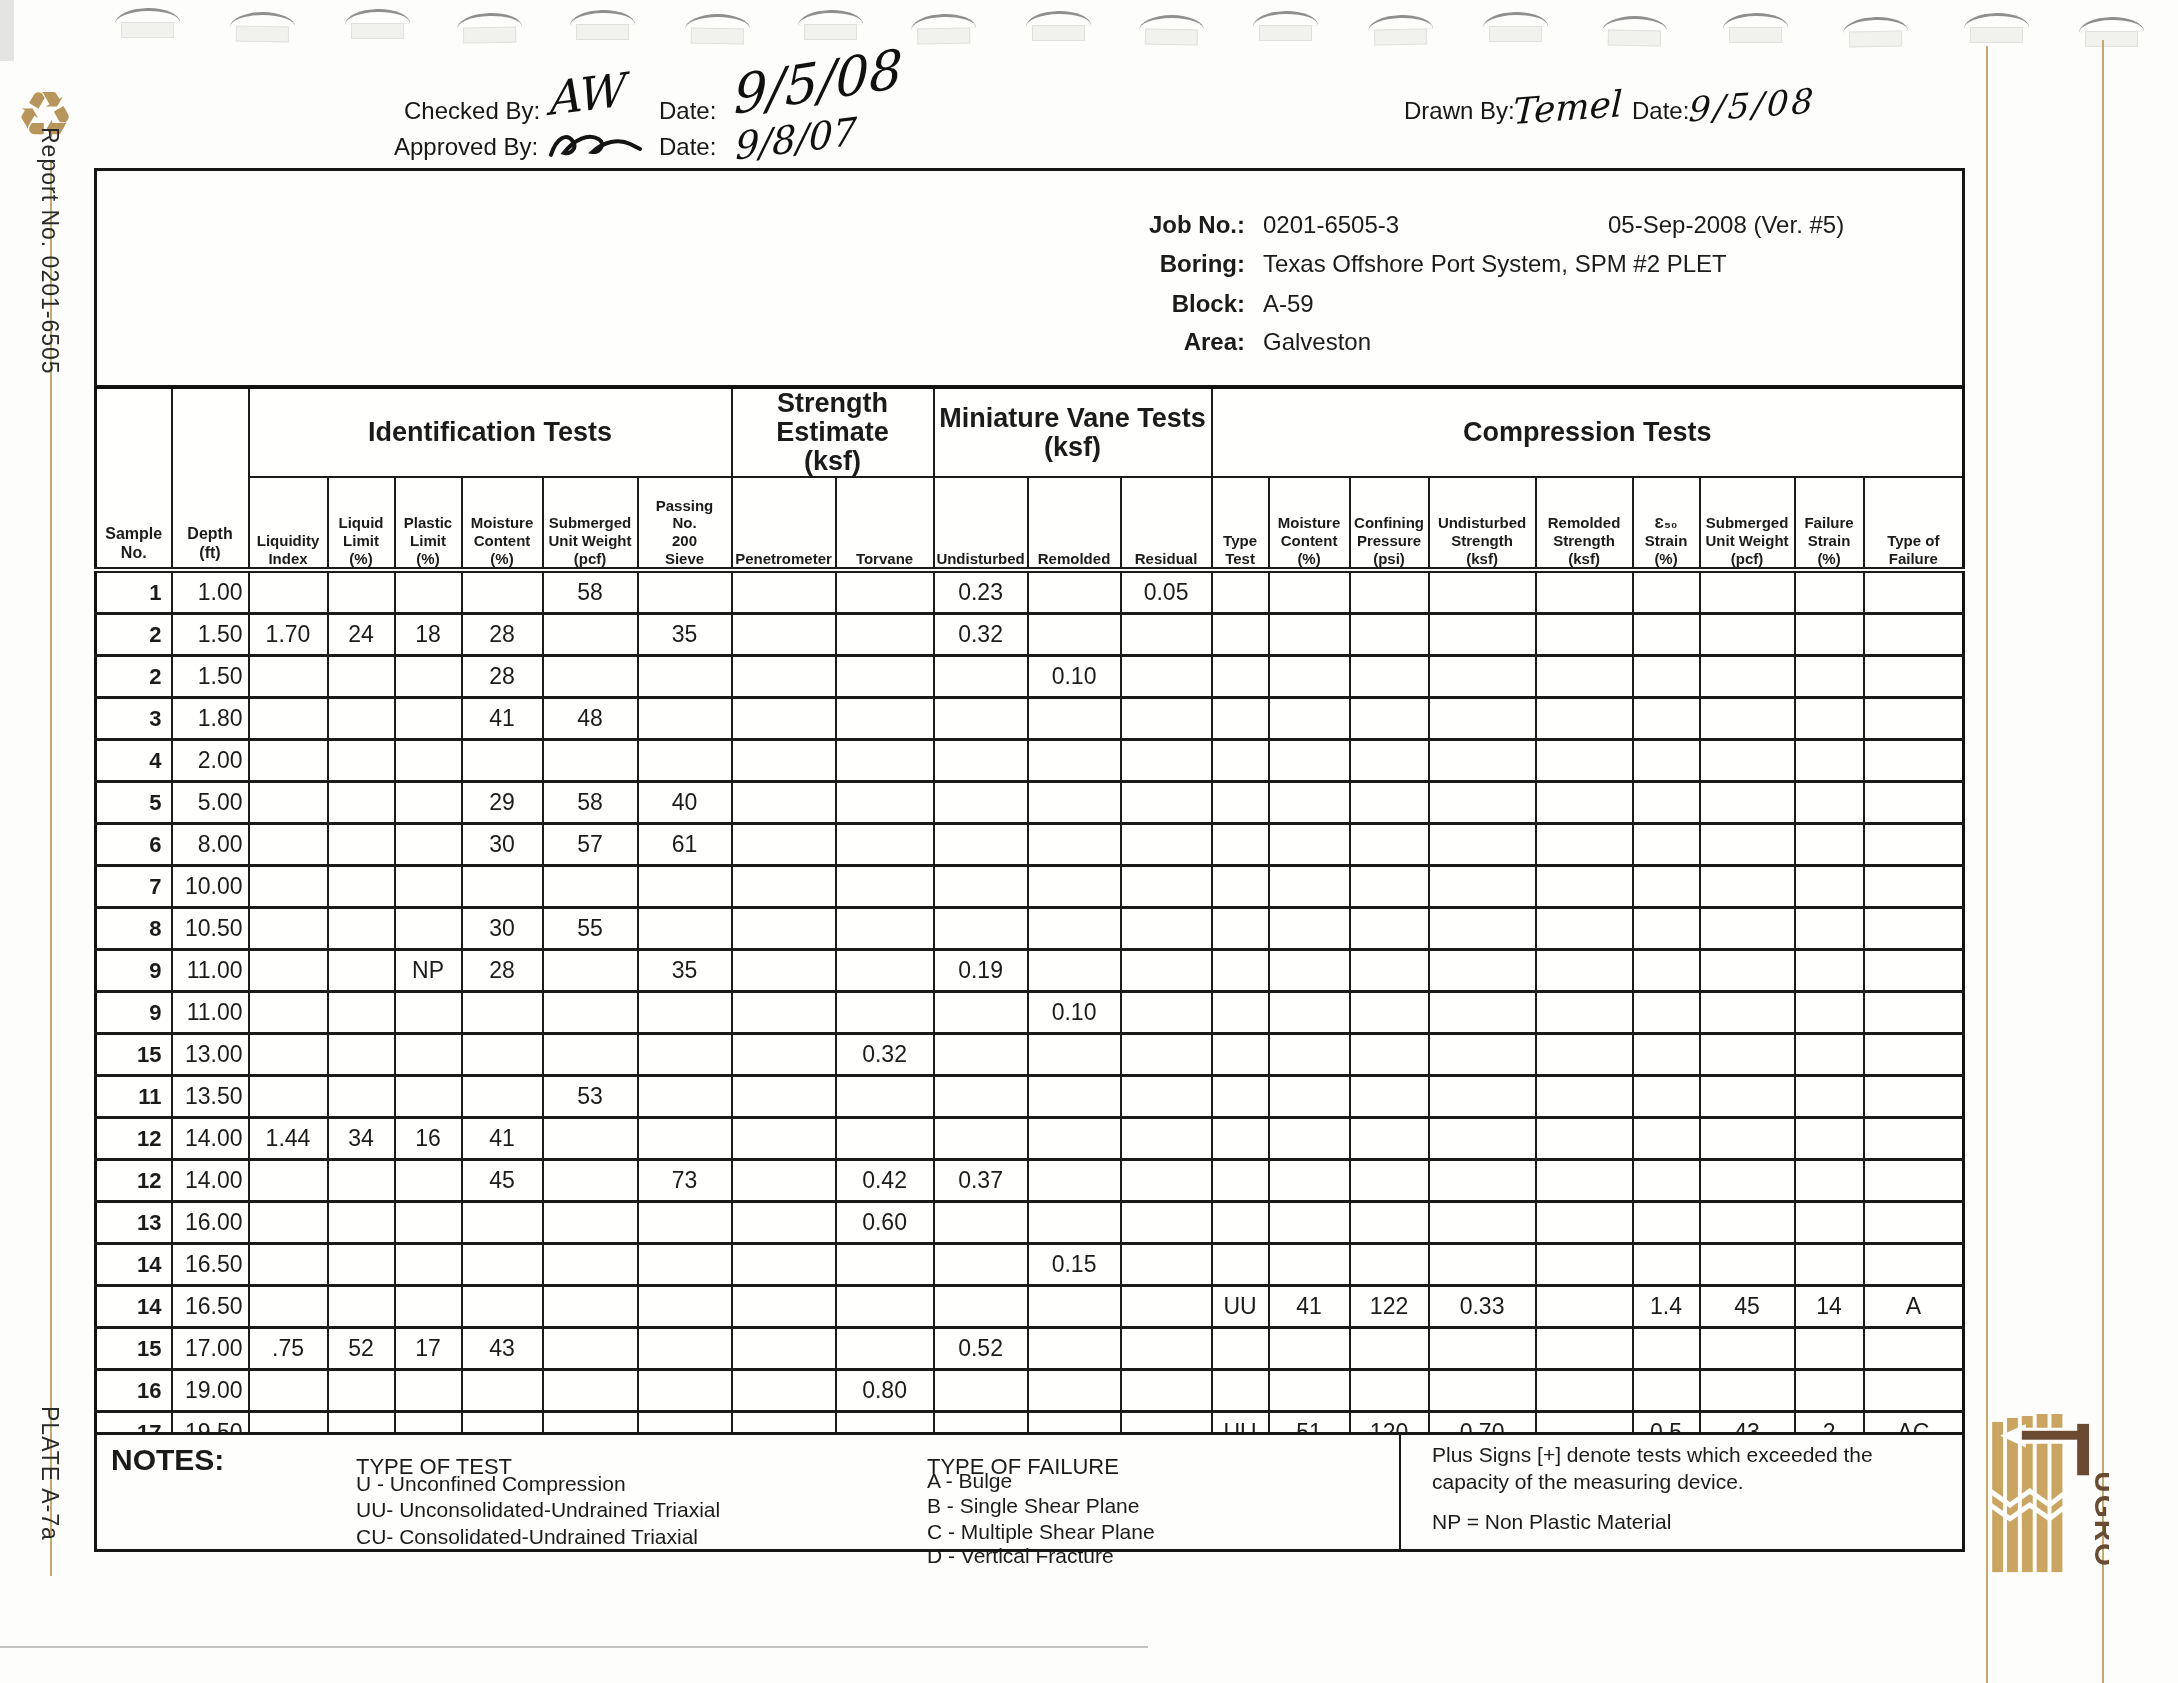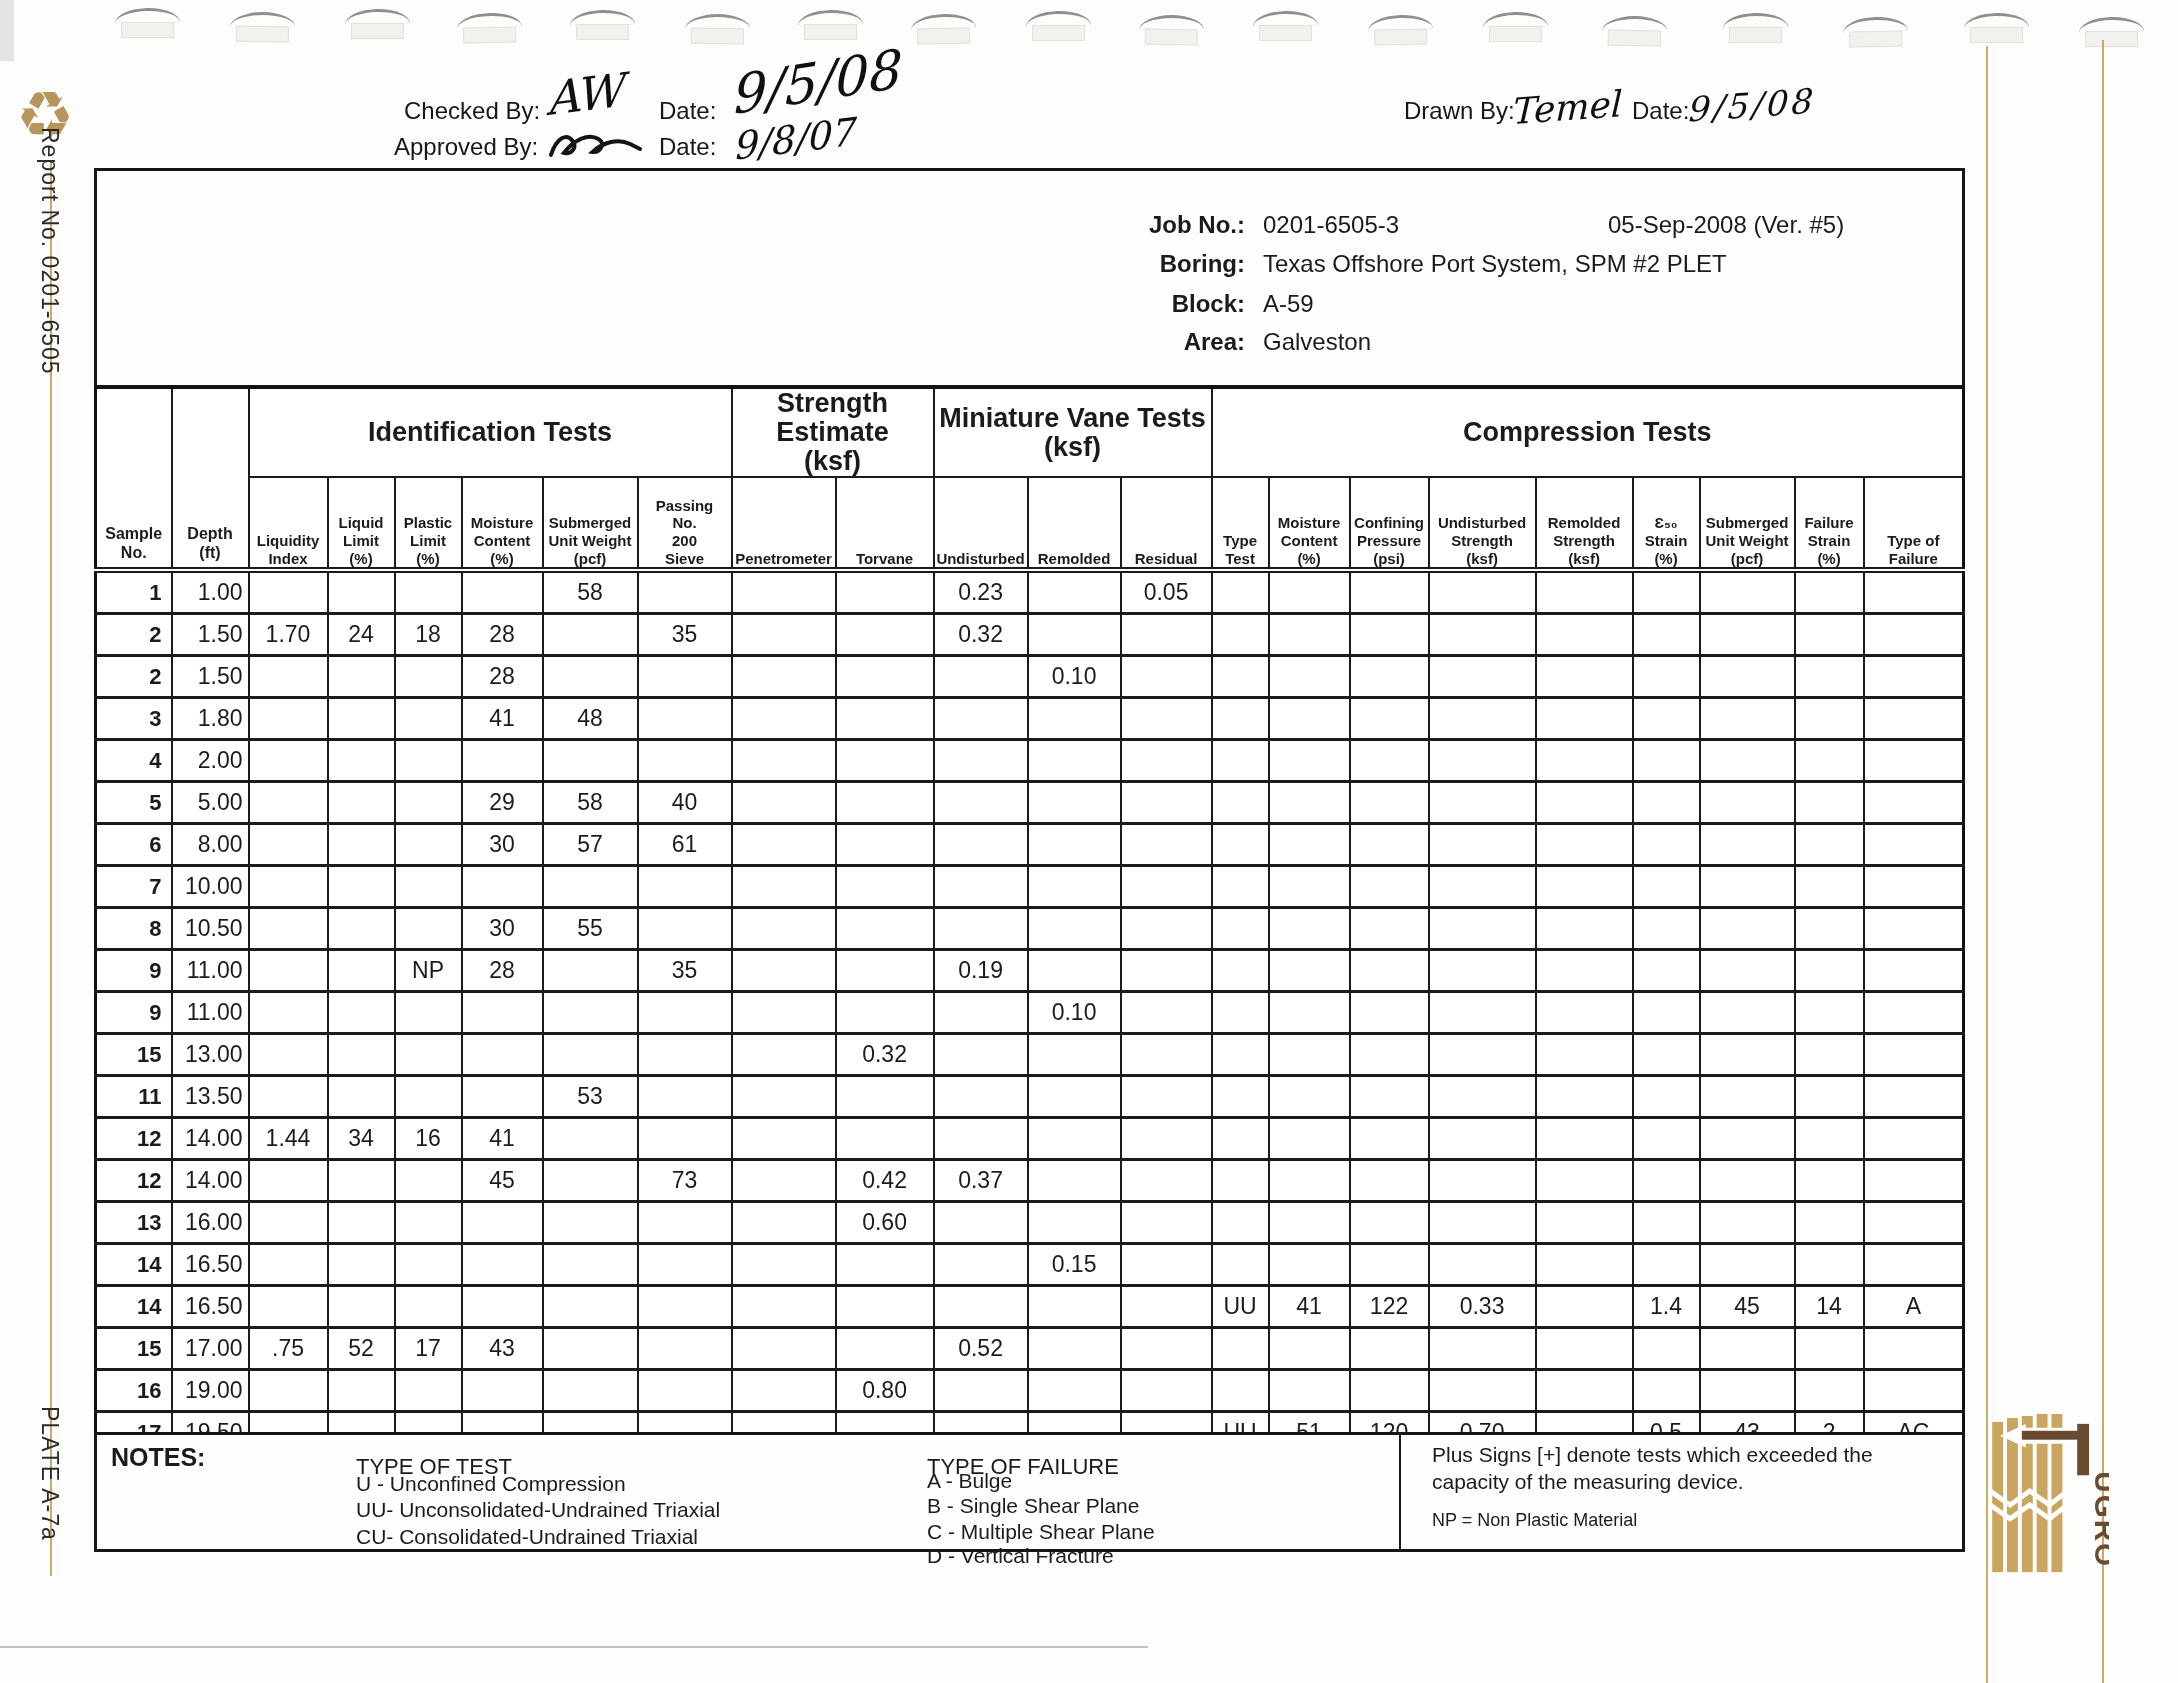--- a/index.html
+++ b/index.html
@@ -41,26 +41,26 @@
      white-space:pre-line;vertical-align:middle;}
   .sub th{font-size:15px;font-weight:bold;line-height:1.18;height:89px;vertical-align:bottom;
      text-align:center;white-space:pre-line;padding-bottom:0;border-bottom:6px double #1b1b1b;}
   th.span2{font-size:16px;font-weight:bold;vertical-align:bottom;text-align:center;
      white-space:pre-line;padding-bottom:5px;border-bottom:6px double #1b1b1b;line-height:1.2;}
   .results tbody td{height:39px;font-size:23px;text-align:center;border-top-width:3px;border-bottom-width:3px;}
   .results tbody td:first-child{text-align:right;padding-right:9px;font-weight:bold;font-size:22px;}
   .results tbody td:nth-child(2){text-align:right;padding-right:5px;}
   
   .notes-box{position:absolute;left:94px;top:1432px;width:1865px;height:114px;border:3px solid #161616;background:#fefefd;}
-  .notes-title{position:absolute;left:14px;top:8px;font-size:25px;font-weight:bold;}
+  .notes-title{position:absolute;left:14px;top:8px;font-size:30px;font-weight:bold;}
   .note-h{position:absolute;font-size:22px;margin-top:11px;}
   .note-i{position:absolute;font-size:21px;}
   .notes-divider{position:absolute;left:1302px;top:0;width:2px;height:100%;background:#161616;}
   .plus-note{position:absolute;left:1335px;top:6px;width:485px;font-size:21px;line-height:1.3;}
-  .np-note{position:absolute;left:1335px;top:75px;font-size:18px;}
+  .np-note{position:absolute;left:1335px;top:75px;font-size:21px;}
   
   .fugro{position:absolute;left:1992px;top:1414px;}
 </style>
 </head>
 <body>
 
 <div class="canvas">
 
   <div class="edge-corner"></div>
   <div>

